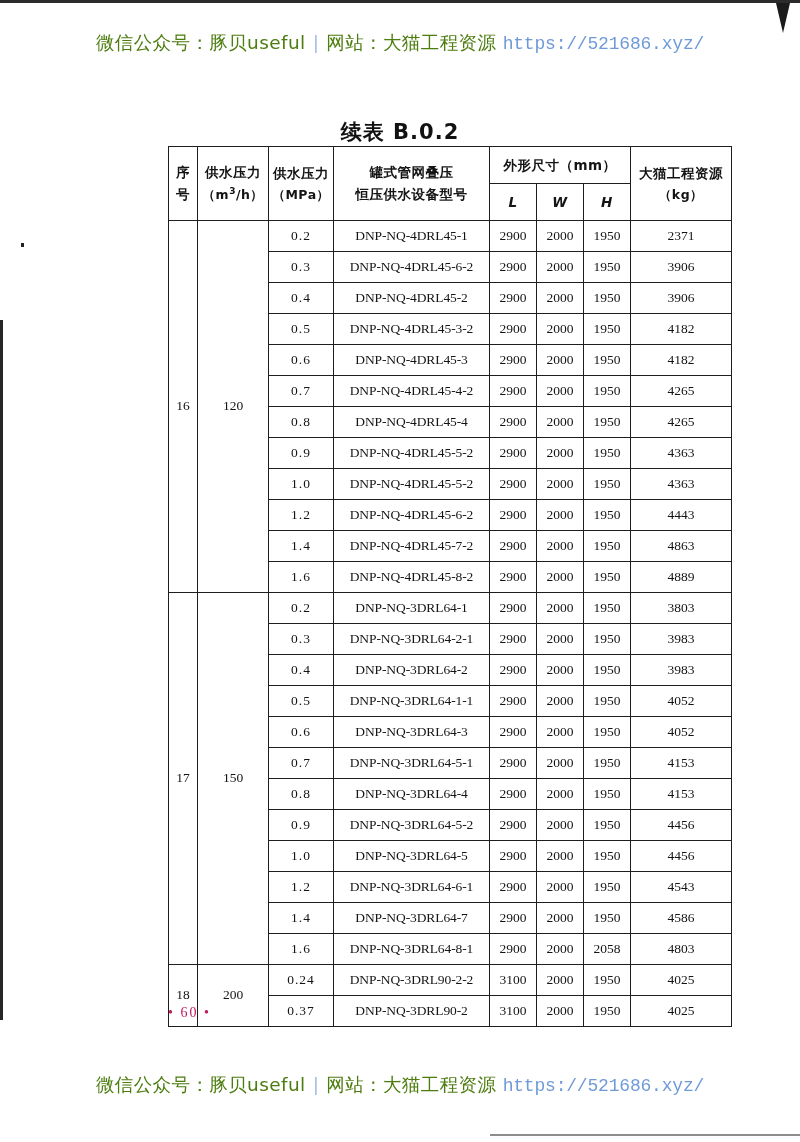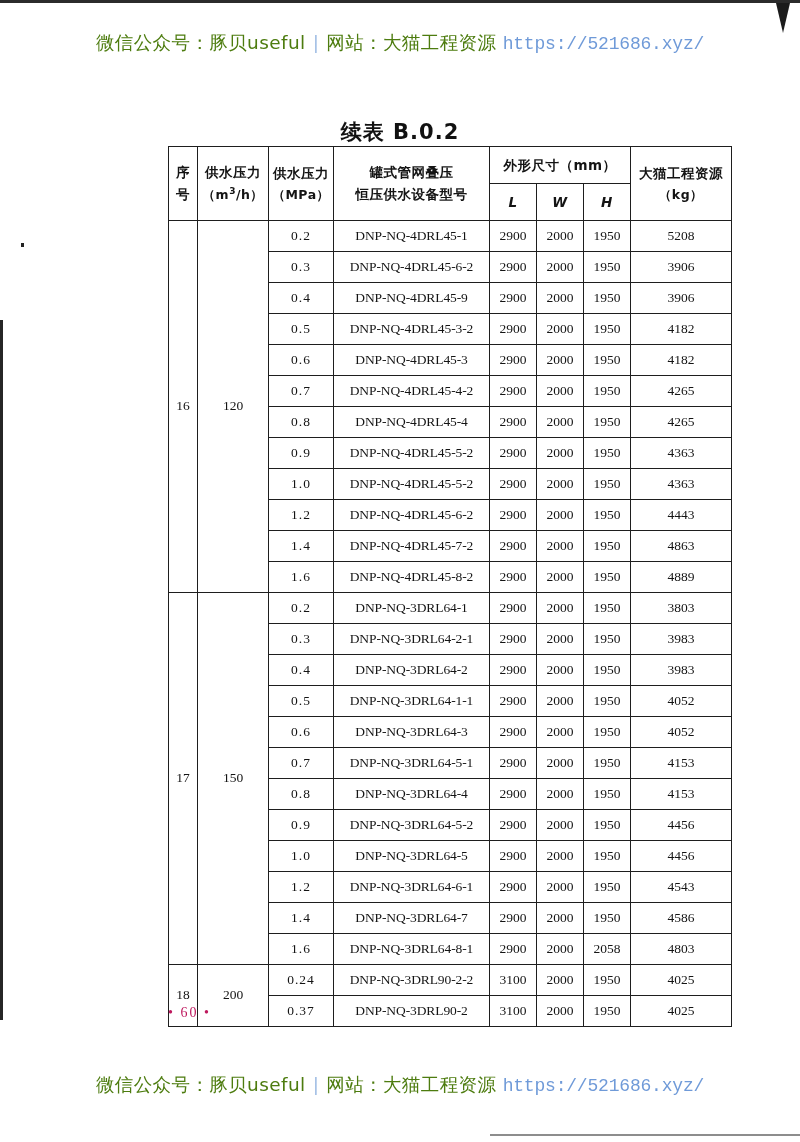--- a/index.html
+++ b/index.html
@@ -227,33 +227,33 @@
     </thead>
     <tbody id="spec-table-body">
         <tr class="group-top">
           <td class="c-seq" rowspan="12">16</td>
           <td class="c-flow" rowspan="12">120</td>
           <td class="c-pressure">0.2</td>
           <td class="c-model">DNP-NQ-4DRL45-1</td>
           <td class="c-dim">2900</td>
           <td class="c-dim">2000</td>
           <td class="c-dim">1950</td>
-          <td class="c-weight">5208</td>
+          <td class="c-weight">2371</td>
         </tr>
         <tr>
           <td class="c-pressure">0.3</td>
           <td class="c-model">DNP-NQ-4DRL45-6-2</td>
           <td class="c-dim">2900</td>
           <td class="c-dim">2000</td>
           <td class="c-dim">1950</td>
           <td class="c-weight">3906</td>
         </tr>
         <tr>
           <td class="c-pressure">0.4</td>
-          <td class="c-model">DNP-NQ-4DRL45-9</td>
+          <td class="c-model">DNP-NQ-4DRL45-2</td>
           <td class="c-dim">2900</td>
           <td class="c-dim">2000</td>
           <td class="c-dim">1950</td>
           <td class="c-weight">3906</td>
         </tr>
         <tr>
           <td class="c-pressure">0.5</td>
           <td class="c-model">DNP-NQ-4DRL45-3-2</td>
           <td class="c-dim">2900</td>
           <td class="c-dim">2000</td>

